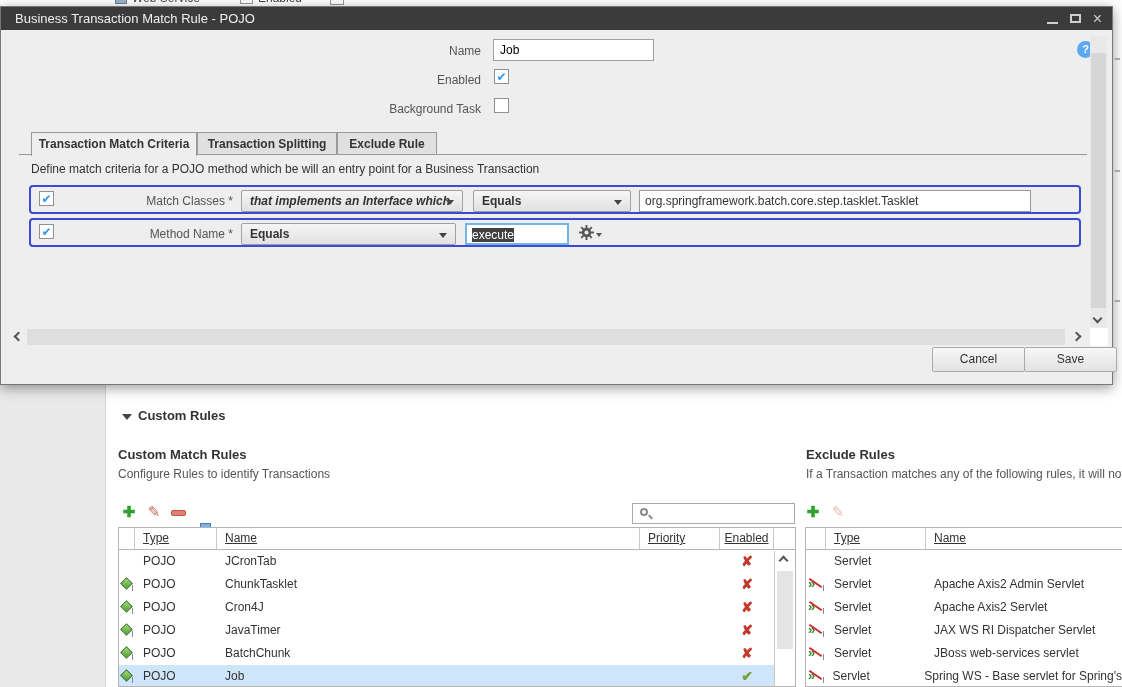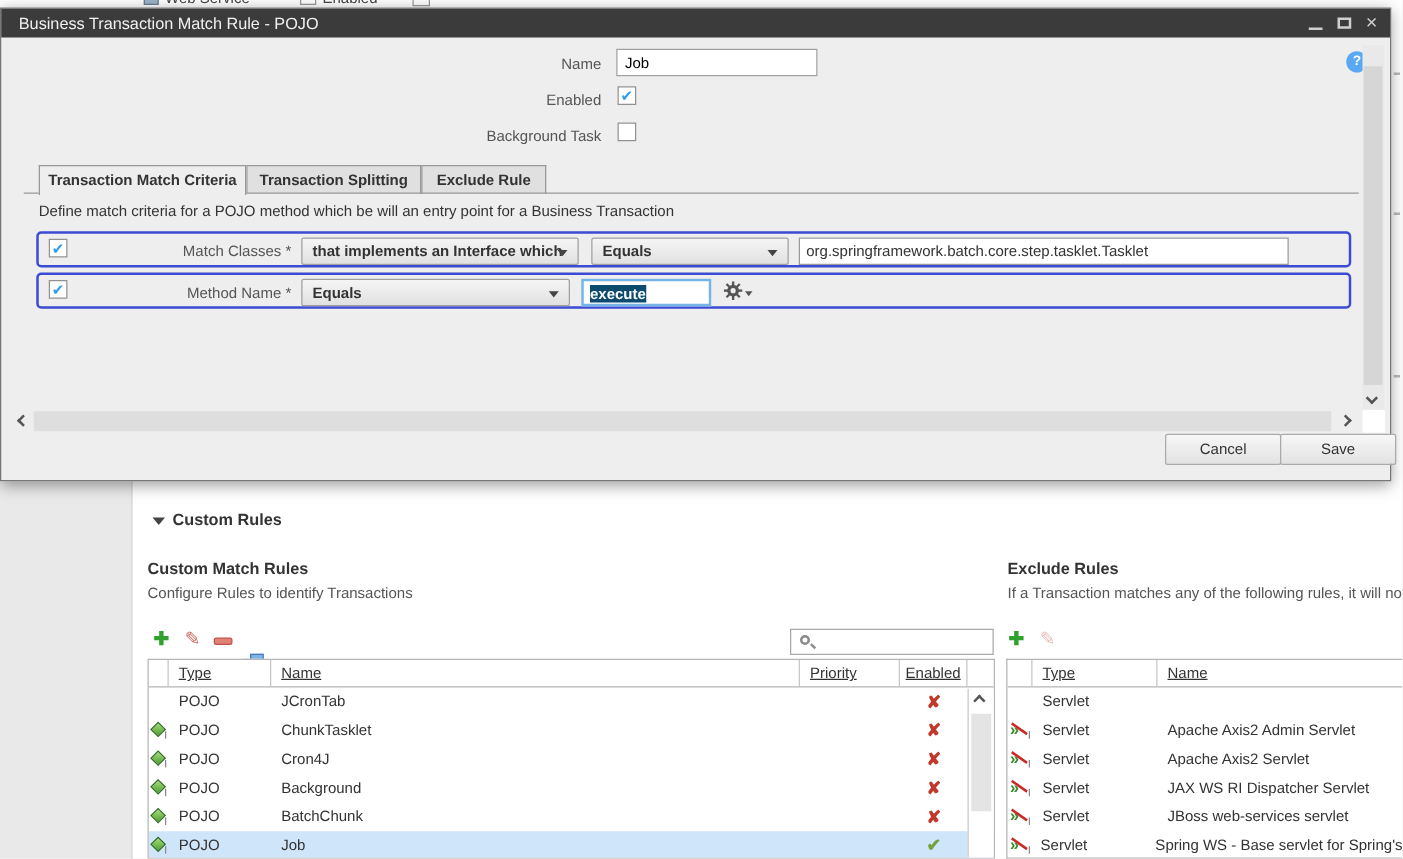--- a/index.html
+++ b/index.html
@@ -98,21 +98,21 @@
   .tabline { position:absolute; left:18px; top:147px; width:1068px; height:1px; background:#999; z-index:1; }
 
   .desc { position:absolute; left:30px; top:155px; font-size:12px; color:#333; }
 
   .crit-row { position:absolute; left:28px; width:1052px; height:29px; border:2px solid #3b4bd4; border-radius:4px; background:#eee; }
   .crit-label { position:absolute; left:30px; top:7px; width:172px; text-align:right; color:#555; }
   .dd { position:absolute; top:3px; height:22px; background:linear-gradient(#f5f5f5,#e1e1e1); border:1px solid #a0a0a0; border-radius:2px; font-weight:bold; font-size:12px; color:#333; line-height:20px; padding:0 8px; }
   .dd .caret { position:absolute; right:8px; top:9px; width:0; height:0; border-left:4px solid transparent; border-right:4px solid transparent; border-top:5px solid #444; }
   .txt-in { position:absolute; top:3px; height:22px; background:#fff; border:1px solid #999; font-size:12px; line-height:20px; padding-left:5px; white-space:nowrap; overflow:hidden; }
   .txt-in.focus { border:2px solid #74b4e6; }
-  .sel-text { background:#0c4a6e; color:#fff;font-weight:bold; }
+  .sel-text { background:#404040; color:#fff; }
   .gear-wrap { position:absolute; top:5px; display:flex; align-items:center; gap:2px; }
   .gear-caret { width:0; height:0; border-left:3px solid transparent; border-right:3px solid transparent; border-top:4px solid #555; margin-top:4px; }
 
   
   .v-scroll { position:absolute; left:1089px; top:29px; width:17px; height:291px; background:#e9e9e9; }
   .v-scroll .vthumb { position:absolute; left:1px; top:17px; width:15px; height:255px; background:#d6d6d6; }
   .v-chev-up { position:absolute; left:1093px; top:33px; }
   .v-chev-down { position:absolute; left:1093px; top:308px; }
   .h-scroll { position:absolute; left:26px; top:322px; width:1038px; height:16px; background:#dedede; }
   .h-chev-left { position:absolute; left:14px; top:326px; }
@@ -193,21 +193,21 @@
     <div class="c-name">Cron4J</div>
     <div class="c-pri"></div>
     <div class="c-en st-x">✘</div>
   </div>
   <div class="trow">
     <div class="c-ic">
         <span class="ic-pojo"></span>
         <span class="ic-pojo-tail"></span>
       </div>
     <div class="c-type">POJO</div>
-    <div class="c-name">Background</div>
+    <div class="c-name">JavaTimer</div>
     <div class="c-pri"></div>
     <div class="c-en st-x">✘</div>
   </div>
   <div class="trow">
     <div class="c-ic">
         <span class="ic-pojo"></span>
         <span class="ic-pojo-tail"></span>
       </div>
     <div class="c-type">POJO</div>
     <div class="c-name">BatchChunk</div>
@@ -318,21 +318,21 @@
   <div class="tab active" style="left:30px; width:166px;">Transaction Match Criteria</div>
   <div class="tab" style="left:196px; width:140px;">Transaction Splitting</div>
   <div class="tab" style="left:336px; width:100px;">Exclude Rule</div>
   <div class="tabline"></div>
 
   <div class="desc">Define match criteria for a POJO method which be will an entry point for a Business Transaction</div>
 
   <div class="crit-row" style="top:178px;">
     <div class="cb" style="left:8px; top:4px;">✔</div>
     <div class="crit-label">Match Classes *</div>
-    <div class="dd" style="left:210px; width:222px;">
+    <div class="dd" style="left:210px; width:222px;font-style:italic;">
       <span>that implements an Interface which</span>
       <span class="caret"></span>
     </div>
     <div class="dd" style="left:442px; width:158px;">
       <span>Equals</span>
       <span class="caret"></span>
     </div>
     <div class="txt-in" style="left:608px; width:392px;">org.springframework.batch.core.step.tasklet.Tasklet</div>
   </div>
 

